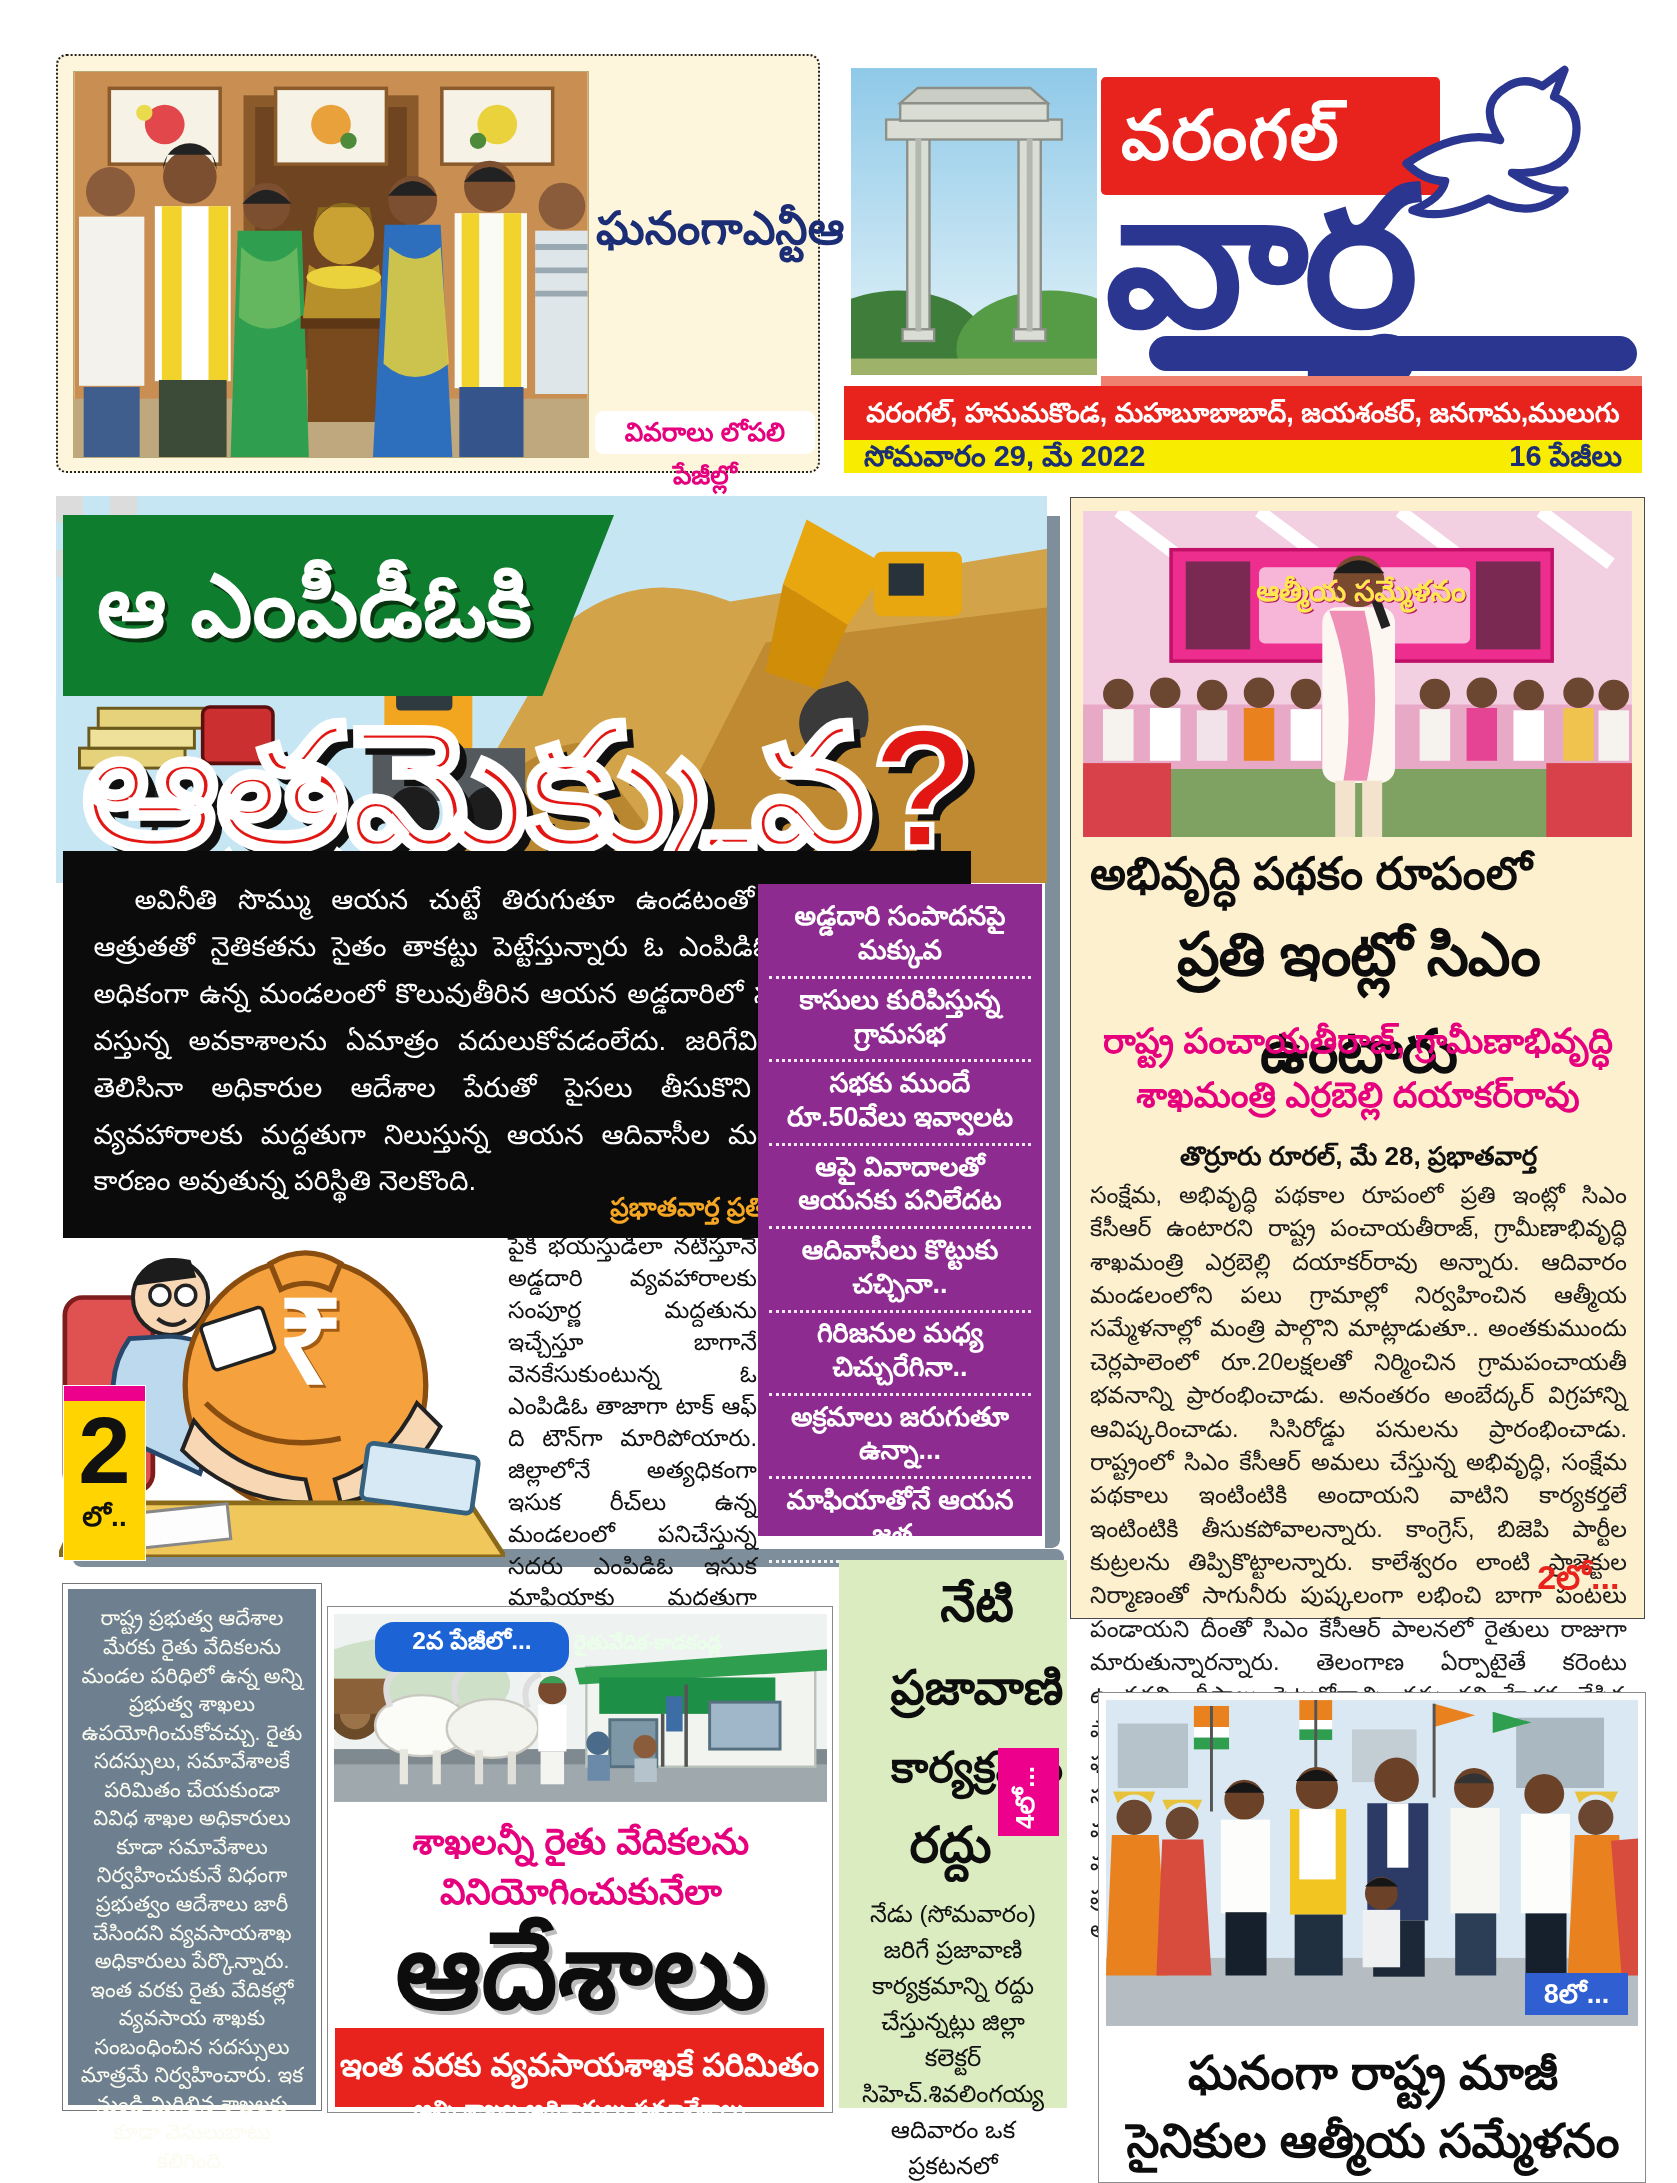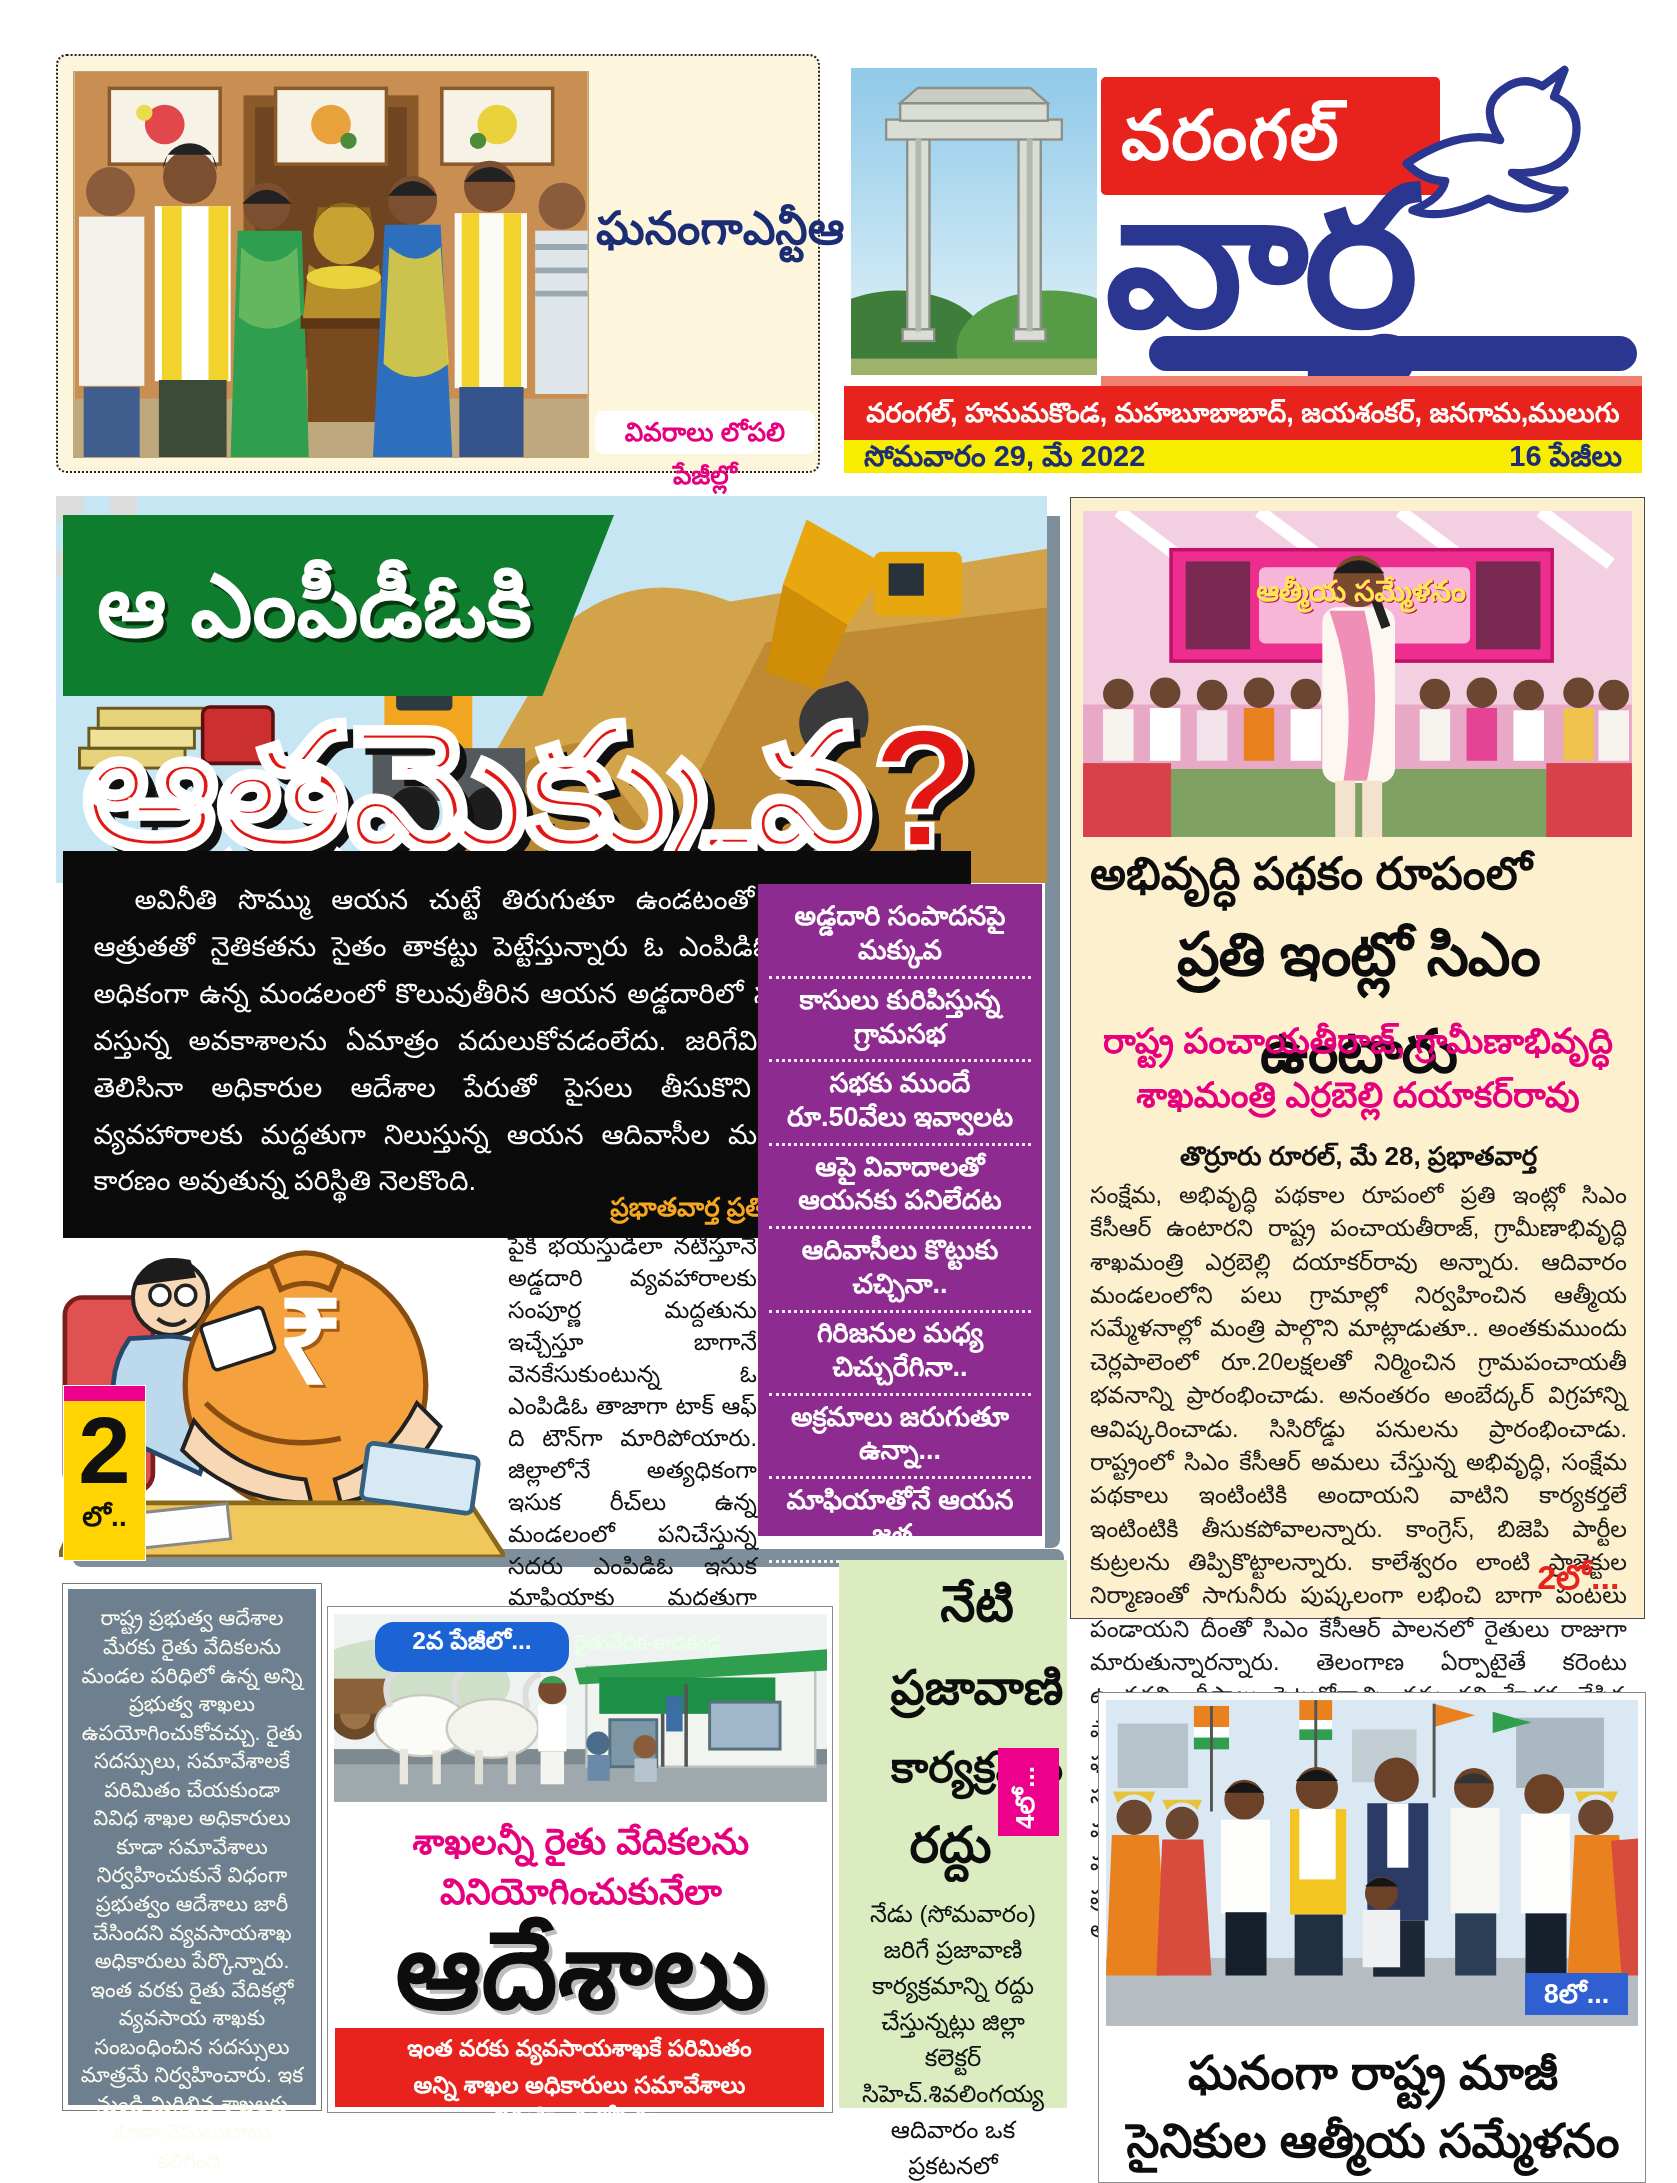--- a/index.html
+++ b/index.html
@@ -91,21 +91,21 @@
   #mid-sign { left:223px; top:19px; width:194px; height:32px; color:#eaffe8; font-weight:bold; font-size:20px;
               text-align:center; line-height:32px; }
   #mid-pill { left:47px; top:15.2px; width:194px; height:50px; background:#1c63d6; border-radius:19px;
               color:#ffffff; font-weight:bold; font-size:24.6px; text-align:center; line-height:38px; }
   #mid-kicker { left:5.9px; top:202px; width:494px; height:106px; color:#e6007e; font-weight:900;
                 font-size:36px; line-height:1.4; text-align:center;margin-top:8px; }
   #mid-headline { left:0; top:305px; width:506px; height:117px; color:#0d0d0d; font-weight:900;
                   font-size:108px; line-height:117px; text-align:center; text-shadow:3.5px 3.5px 0 #bdbdbd; }
   #mid-strip { left:7px; top:421px; width:489px; height:79px; background:#e8221c; color:#ffffff;
                font-weight:bold; text-align:center; }
-  #mid-strip .l1 { font-size:23px; margin-top:7px;text-align:center; }
+  #mid-strip .l1 { font-size:32px; margin-top:19px;text-align:center; }
   #mid-strip .l2 { font-size:23.5px; margin-top:4.7px; }
 
   
   #greenbox { left:839px; top:1560px; width:228px; height:548px; background:#dcecc1; padding-top:15.2px; }
   #greenbox .h { color:#0d0d0d; font-weight:900; text-align:center;padding-left:48px; }
   #gb-l1 { font-size:50px; } #gb-l2 { font-size:48px; margin-top:15.2px; }
   #gb-l3 { font-size:43px; margin-top:15.2px; } #gb-l4 { font-size:50px; margin-top:13px; margin-right:53px; }
   #gb-pink { right:8.2px; top:188px; width:61px; height:88px; background:#ec008c; }
   #gb-pink span { position:absolute; left:-14px; top:30.5px; width:88px; color:#ffffff; font-weight:bold;
                   font-size:26px; text-align:center; transform:rotate(-90deg); }

